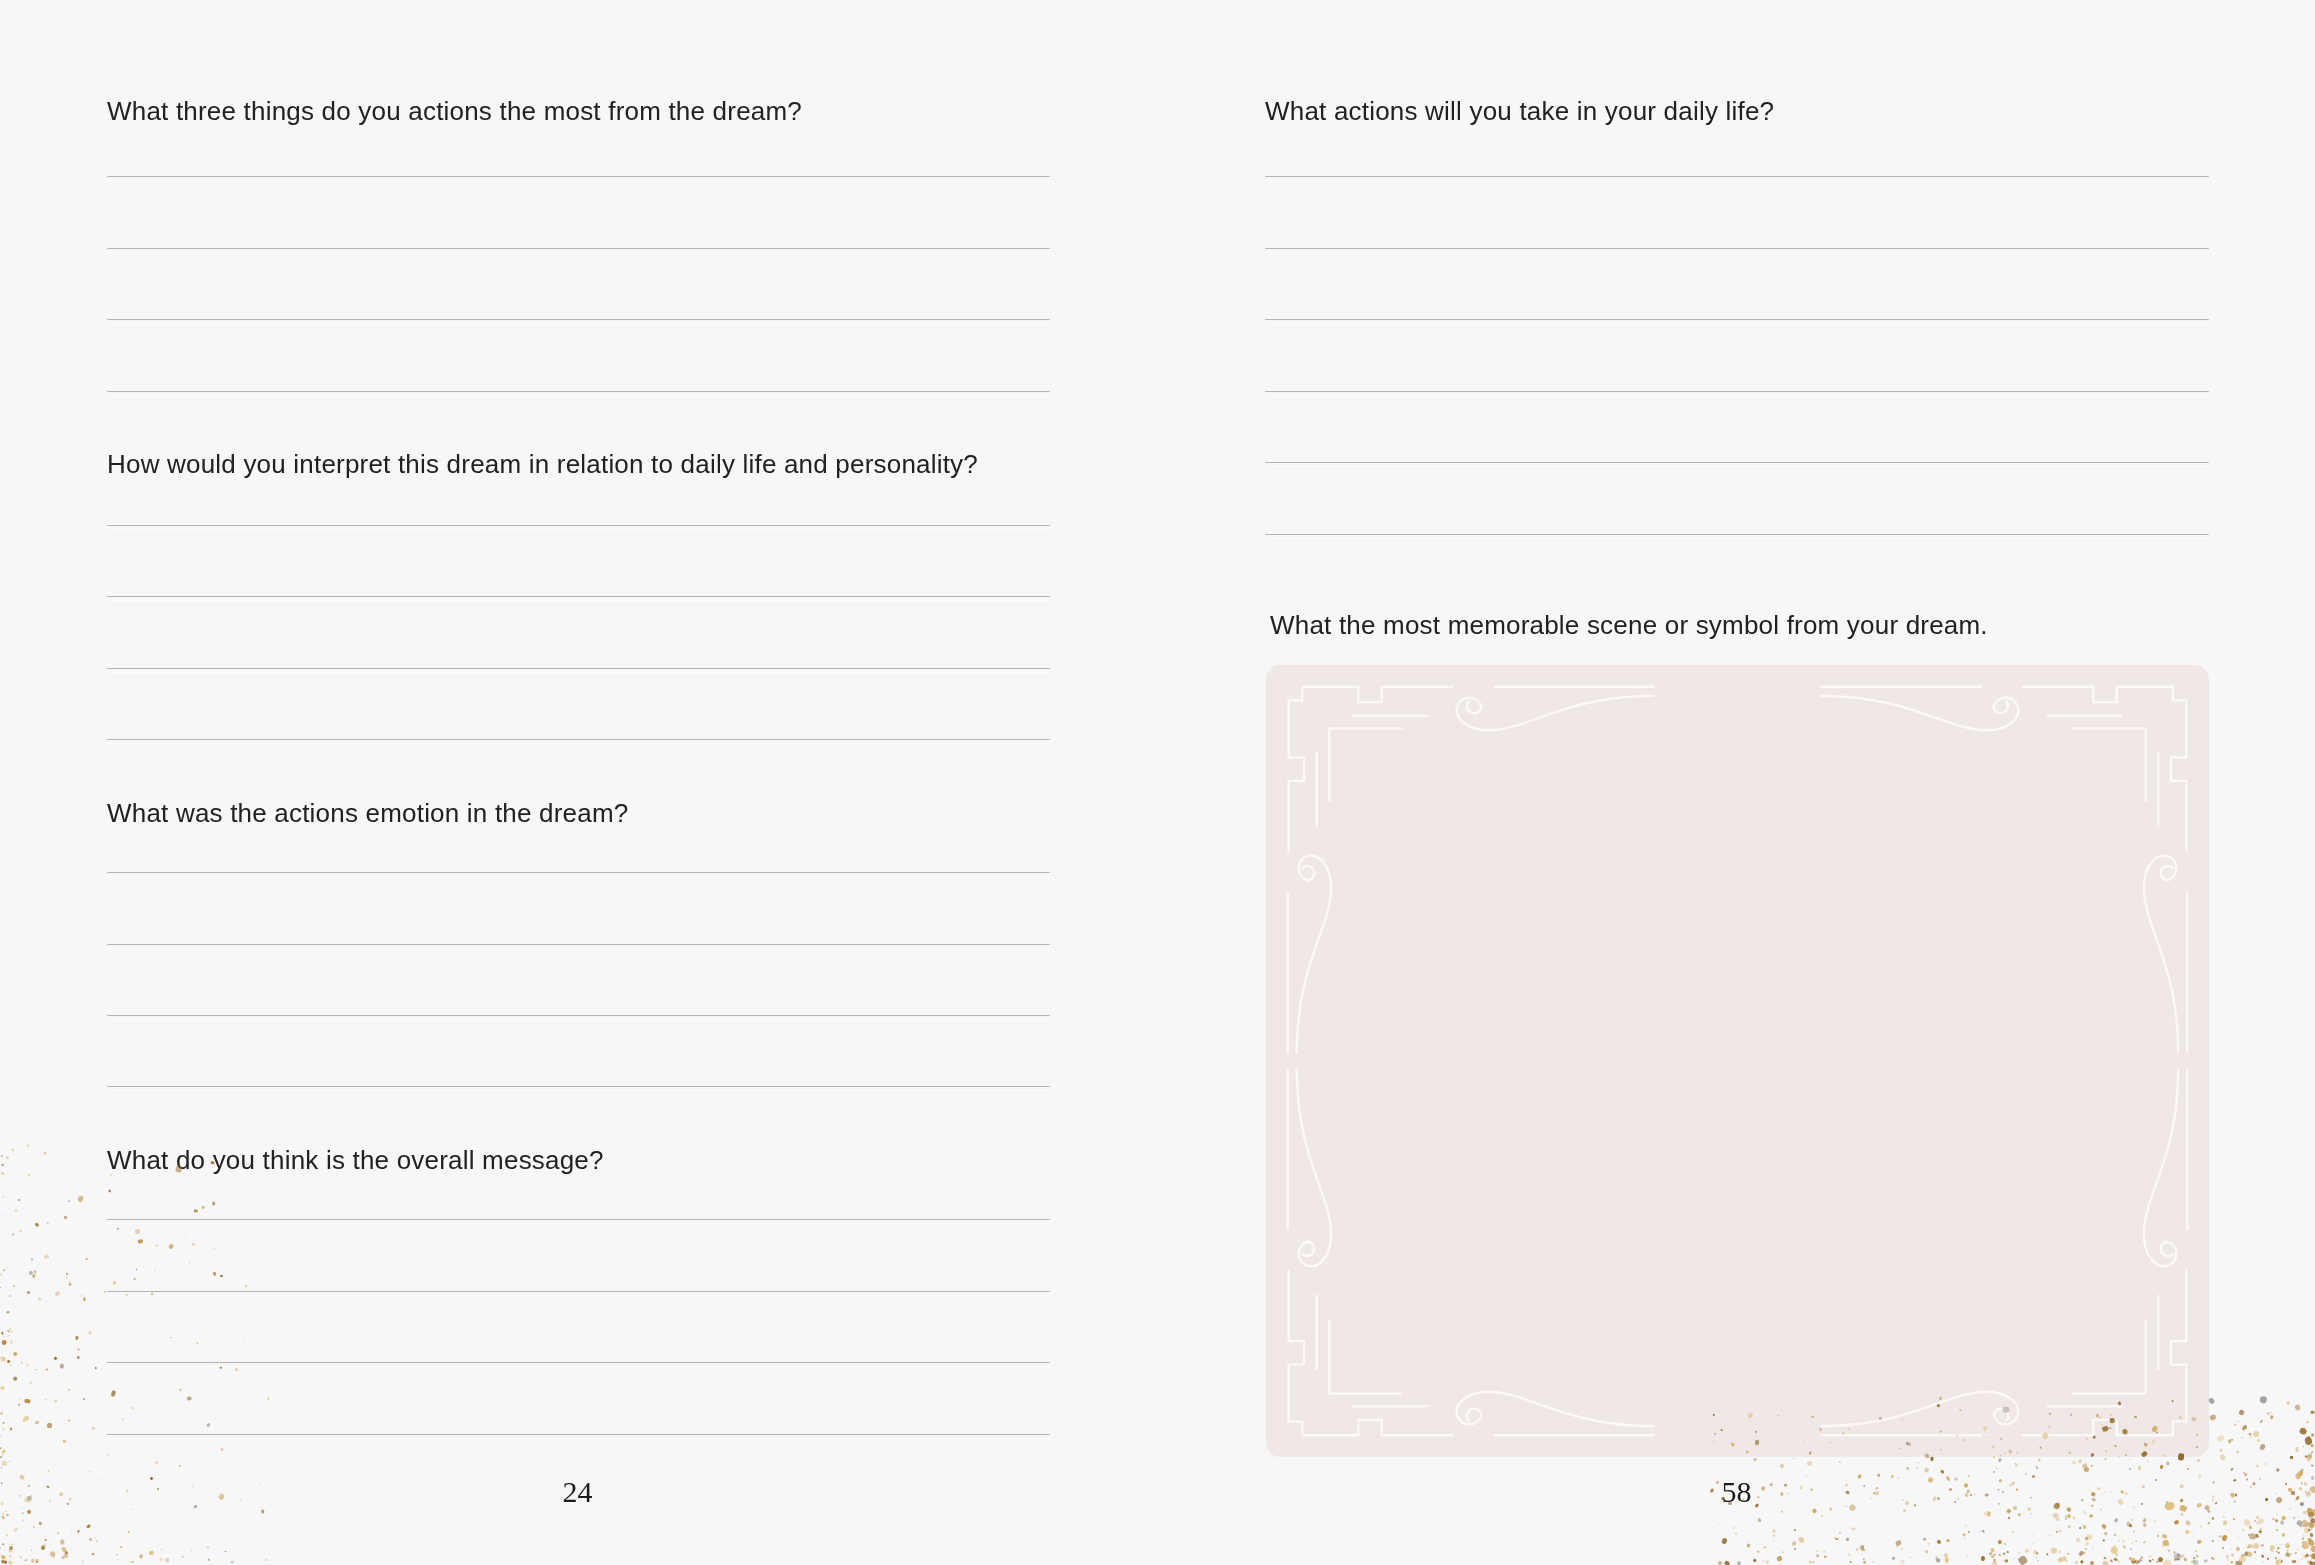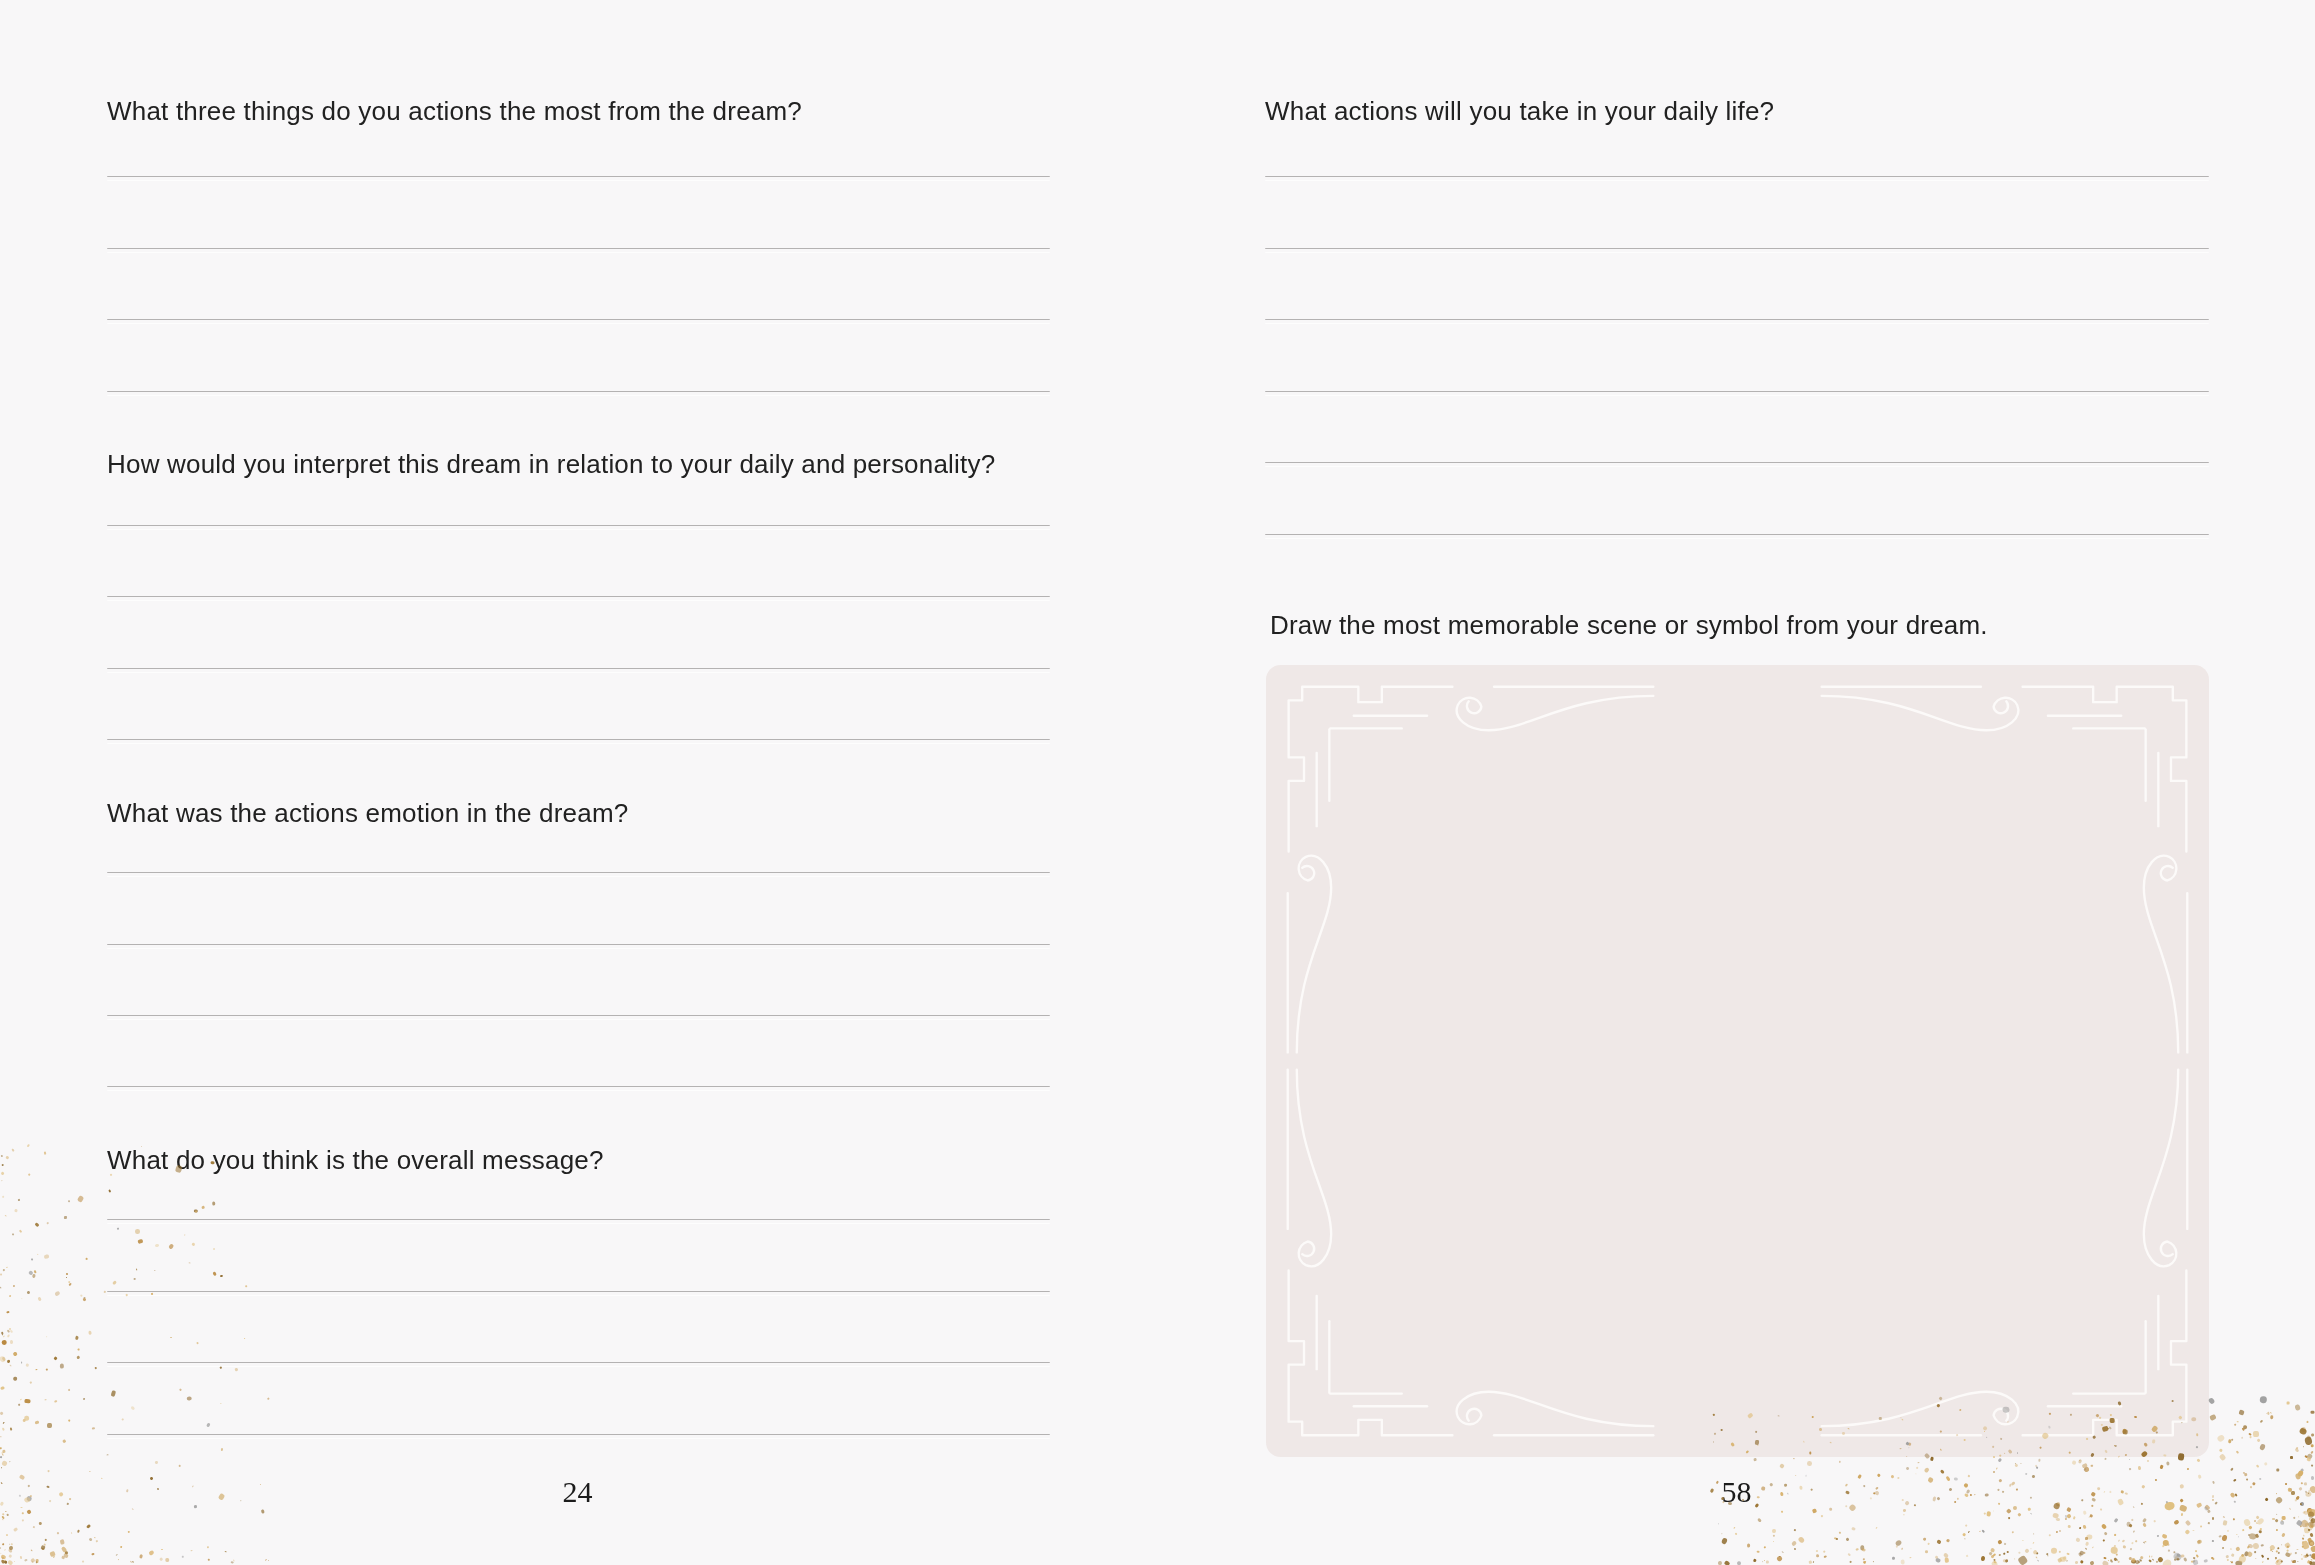--- a/index.html
+++ b/index.html
@@ -57,21 +57,21 @@
 <div class="spread">
 
   <div>
 
     <div class="q-label" style="left:107px;top:96px">What three things do you actions the most from the dream?</div>
     <div class="rule" style="left:107px;top:176px;width:943px"></div>
     <div class="rule" style="left:107px;top:248px;width:943px"></div>
     <div class="rule" style="left:107px;top:319px;width:943px"></div>
     <div class="rule" style="left:107px;top:391px;width:943px"></div>
 
-    <div class="q-label" style="left:107px;top:449px">How would you interpret this dream in relation to your daily and personality?</div>
+    <div class="q-label" style="left:107px;top:449px">How would you interpret this dream in relation to daily life and personality?</div>
     <div class="rule" style="left:107px;top:525px;width:943px"></div>
     <div class="rule" style="left:107px;top:596px;width:943px"></div>
     <div class="rule" style="left:107px;top:668px;width:943px"></div>
     <div class="rule" style="left:107px;top:739px;width:943px"></div>
 
     <div class="q-label" style="left:107px;top:798px">What was the actions emotion in the dream?</div>
     <div class="rule" style="left:107px;top:872px;width:943px"></div>
     <div class="rule" style="left:107px;top:944px;width:943px"></div>
     <div class="rule" style="left:107px;top:1015px;width:943px"></div>
     <div class="rule" style="left:107px;top:1086px;width:943px"></div>
@@ -88,21 +88,21 @@
   <div>
 
     <div class="q-label" style="left:1265px;top:96px">What actions will you take in your daily life?</div>
     <div class="rule" style="left:1265px;top:176px;width:944px"></div>
     <div class="rule" style="left:1265px;top:248px;width:944px"></div>
     <div class="rule" style="left:1265px;top:319px;width:944px"></div>
     <div class="rule" style="left:1265px;top:391px;width:944px"></div>
     <div class="rule" style="left:1265px;top:462px;width:944px"></div>
     <div class="rule" style="left:1265px;top:534px;width:944px"></div>
 
-    <div class="q-label" style="left:1270px;top:610px">Draw the most memorable scene or symbol from your dream.</div>
+    <div class="q-label" style="left:1270px;top:610px">What the most memorable scene or symbol from your dream.</div>
 
     <div class="draw-box">
       <svg width="943" height="792" viewBox="0 0 1042 875" fill="none">
         <defs>
           <g id="corner" stroke="currentColor" stroke-width="2.6" fill="none" stroke-linecap="round" stroke-linejoin="round">
 
             <path d="M 206 24 L 128 24 L 128 41 L 102 41 L 102 24 L 40 24 L 40 39 L 25 39 L 25 102 L 42 102 L 42 128 L 25 128 L 25 206"></path>
 
             <path d="M 252 24 L 428 24"></path>
             <path d="M 24 252 L 24 428"></path>

